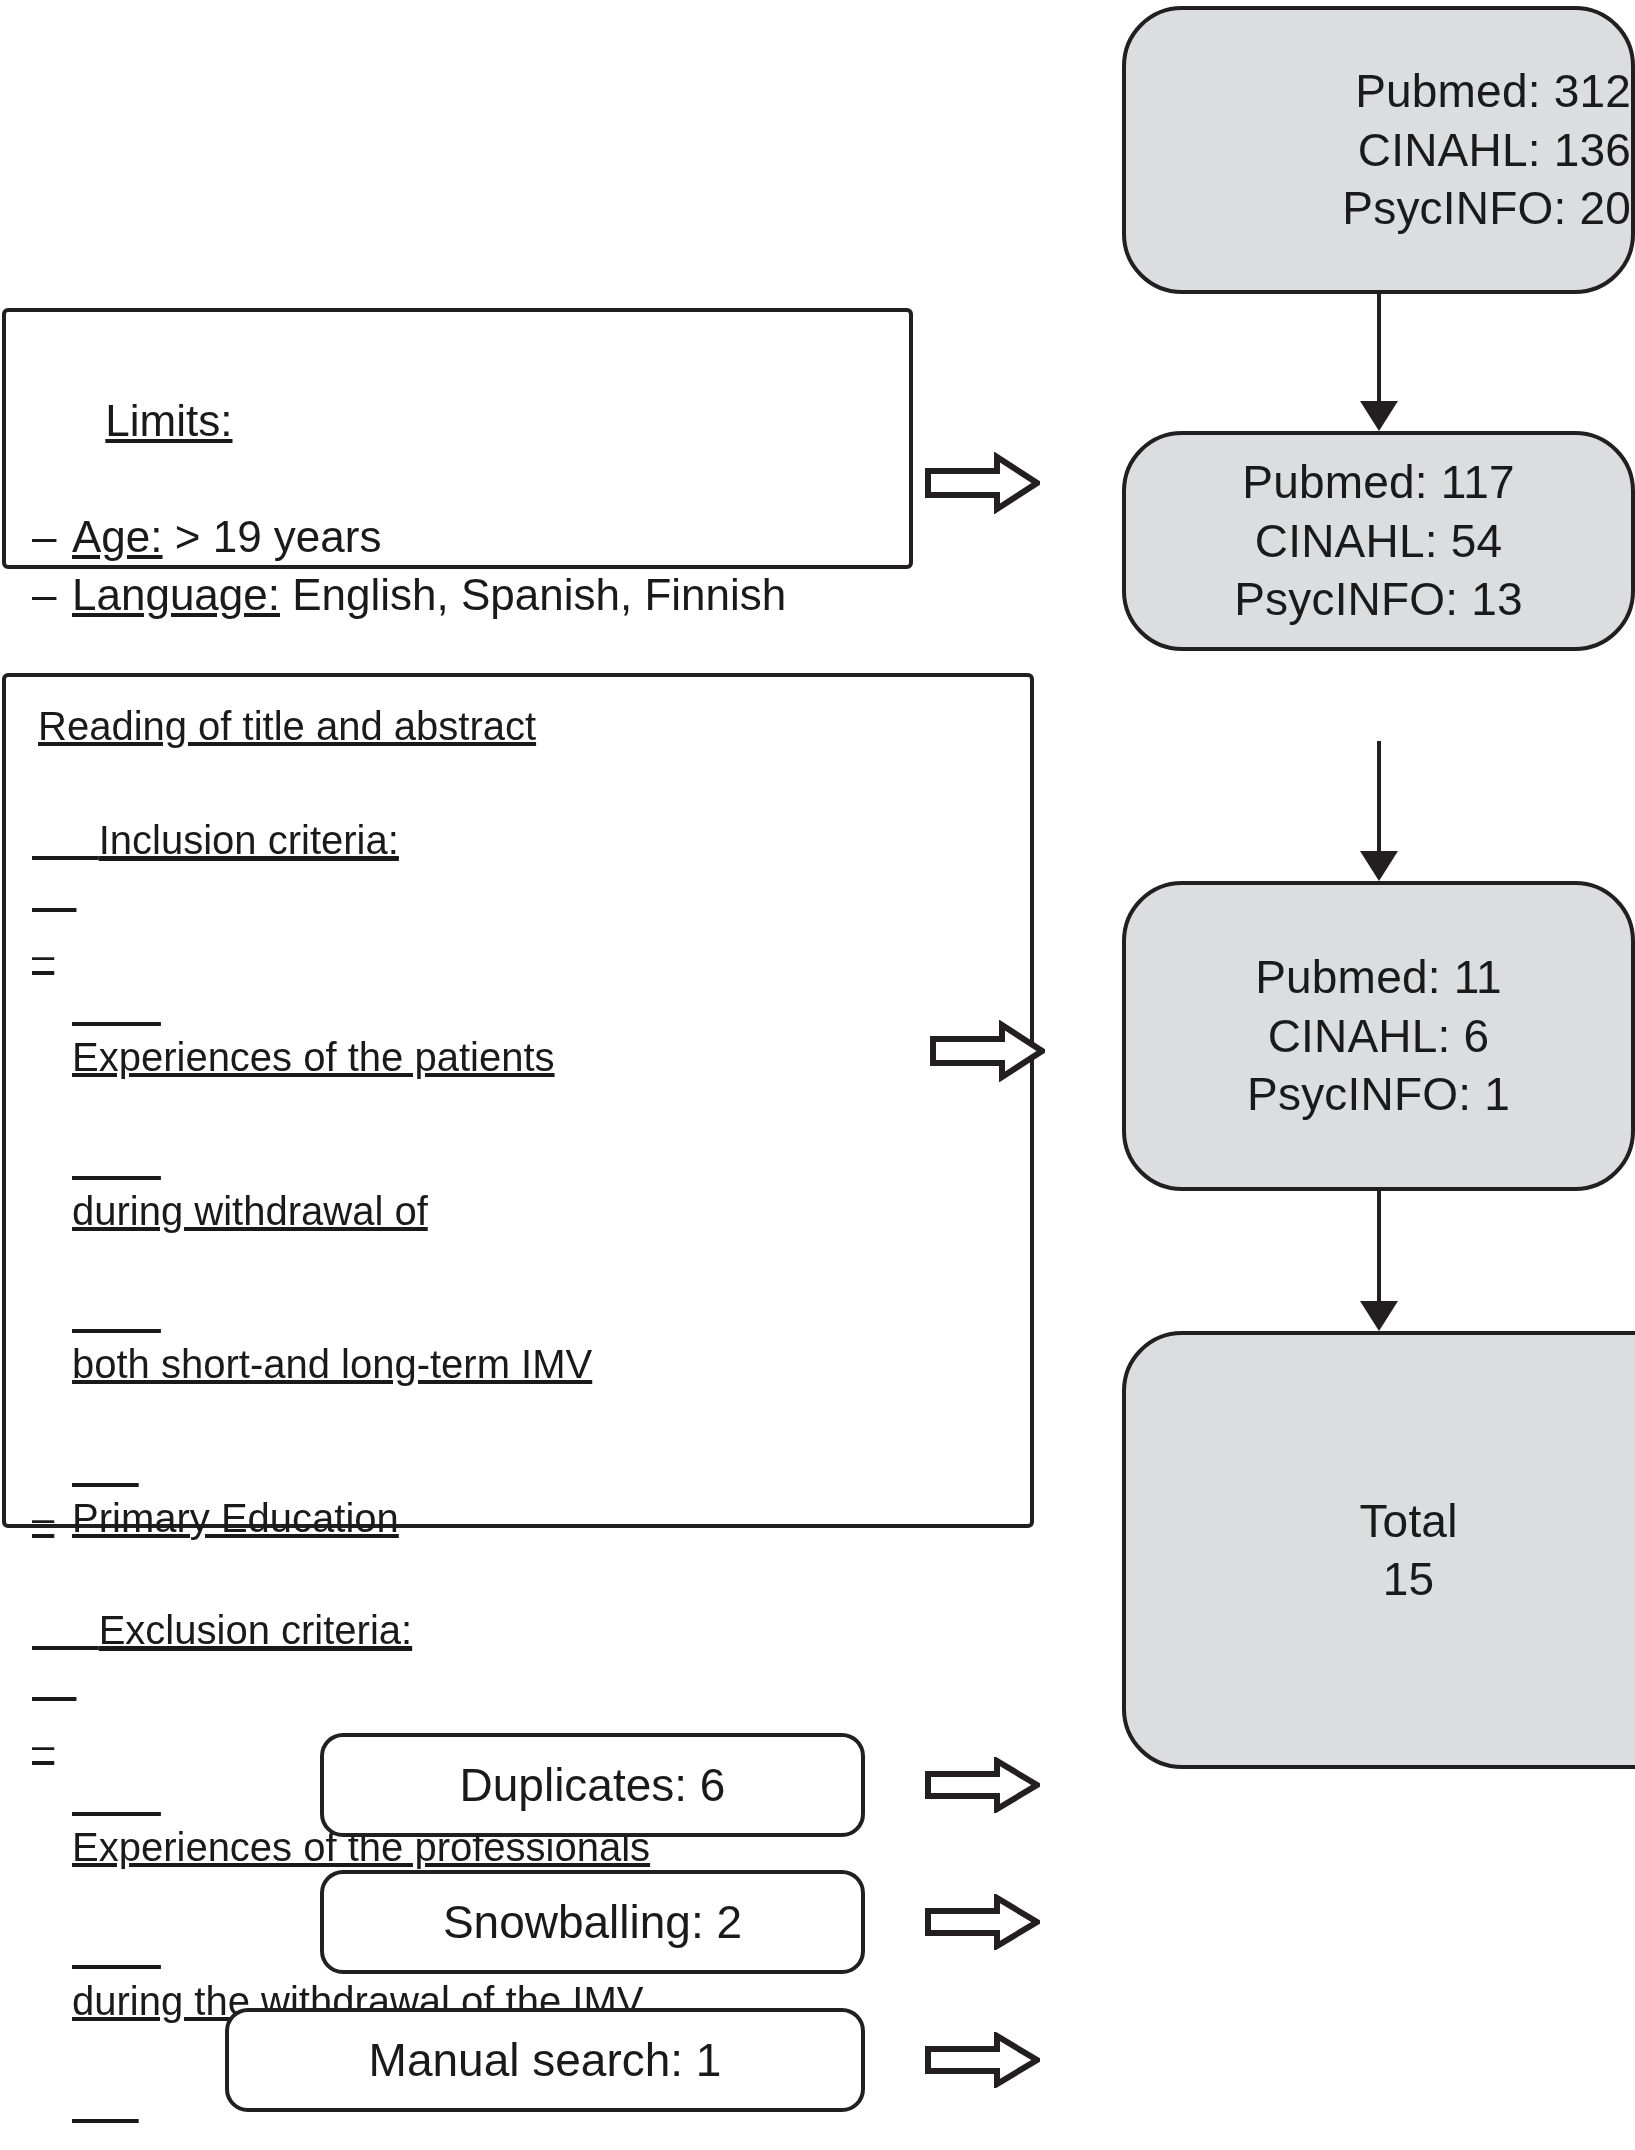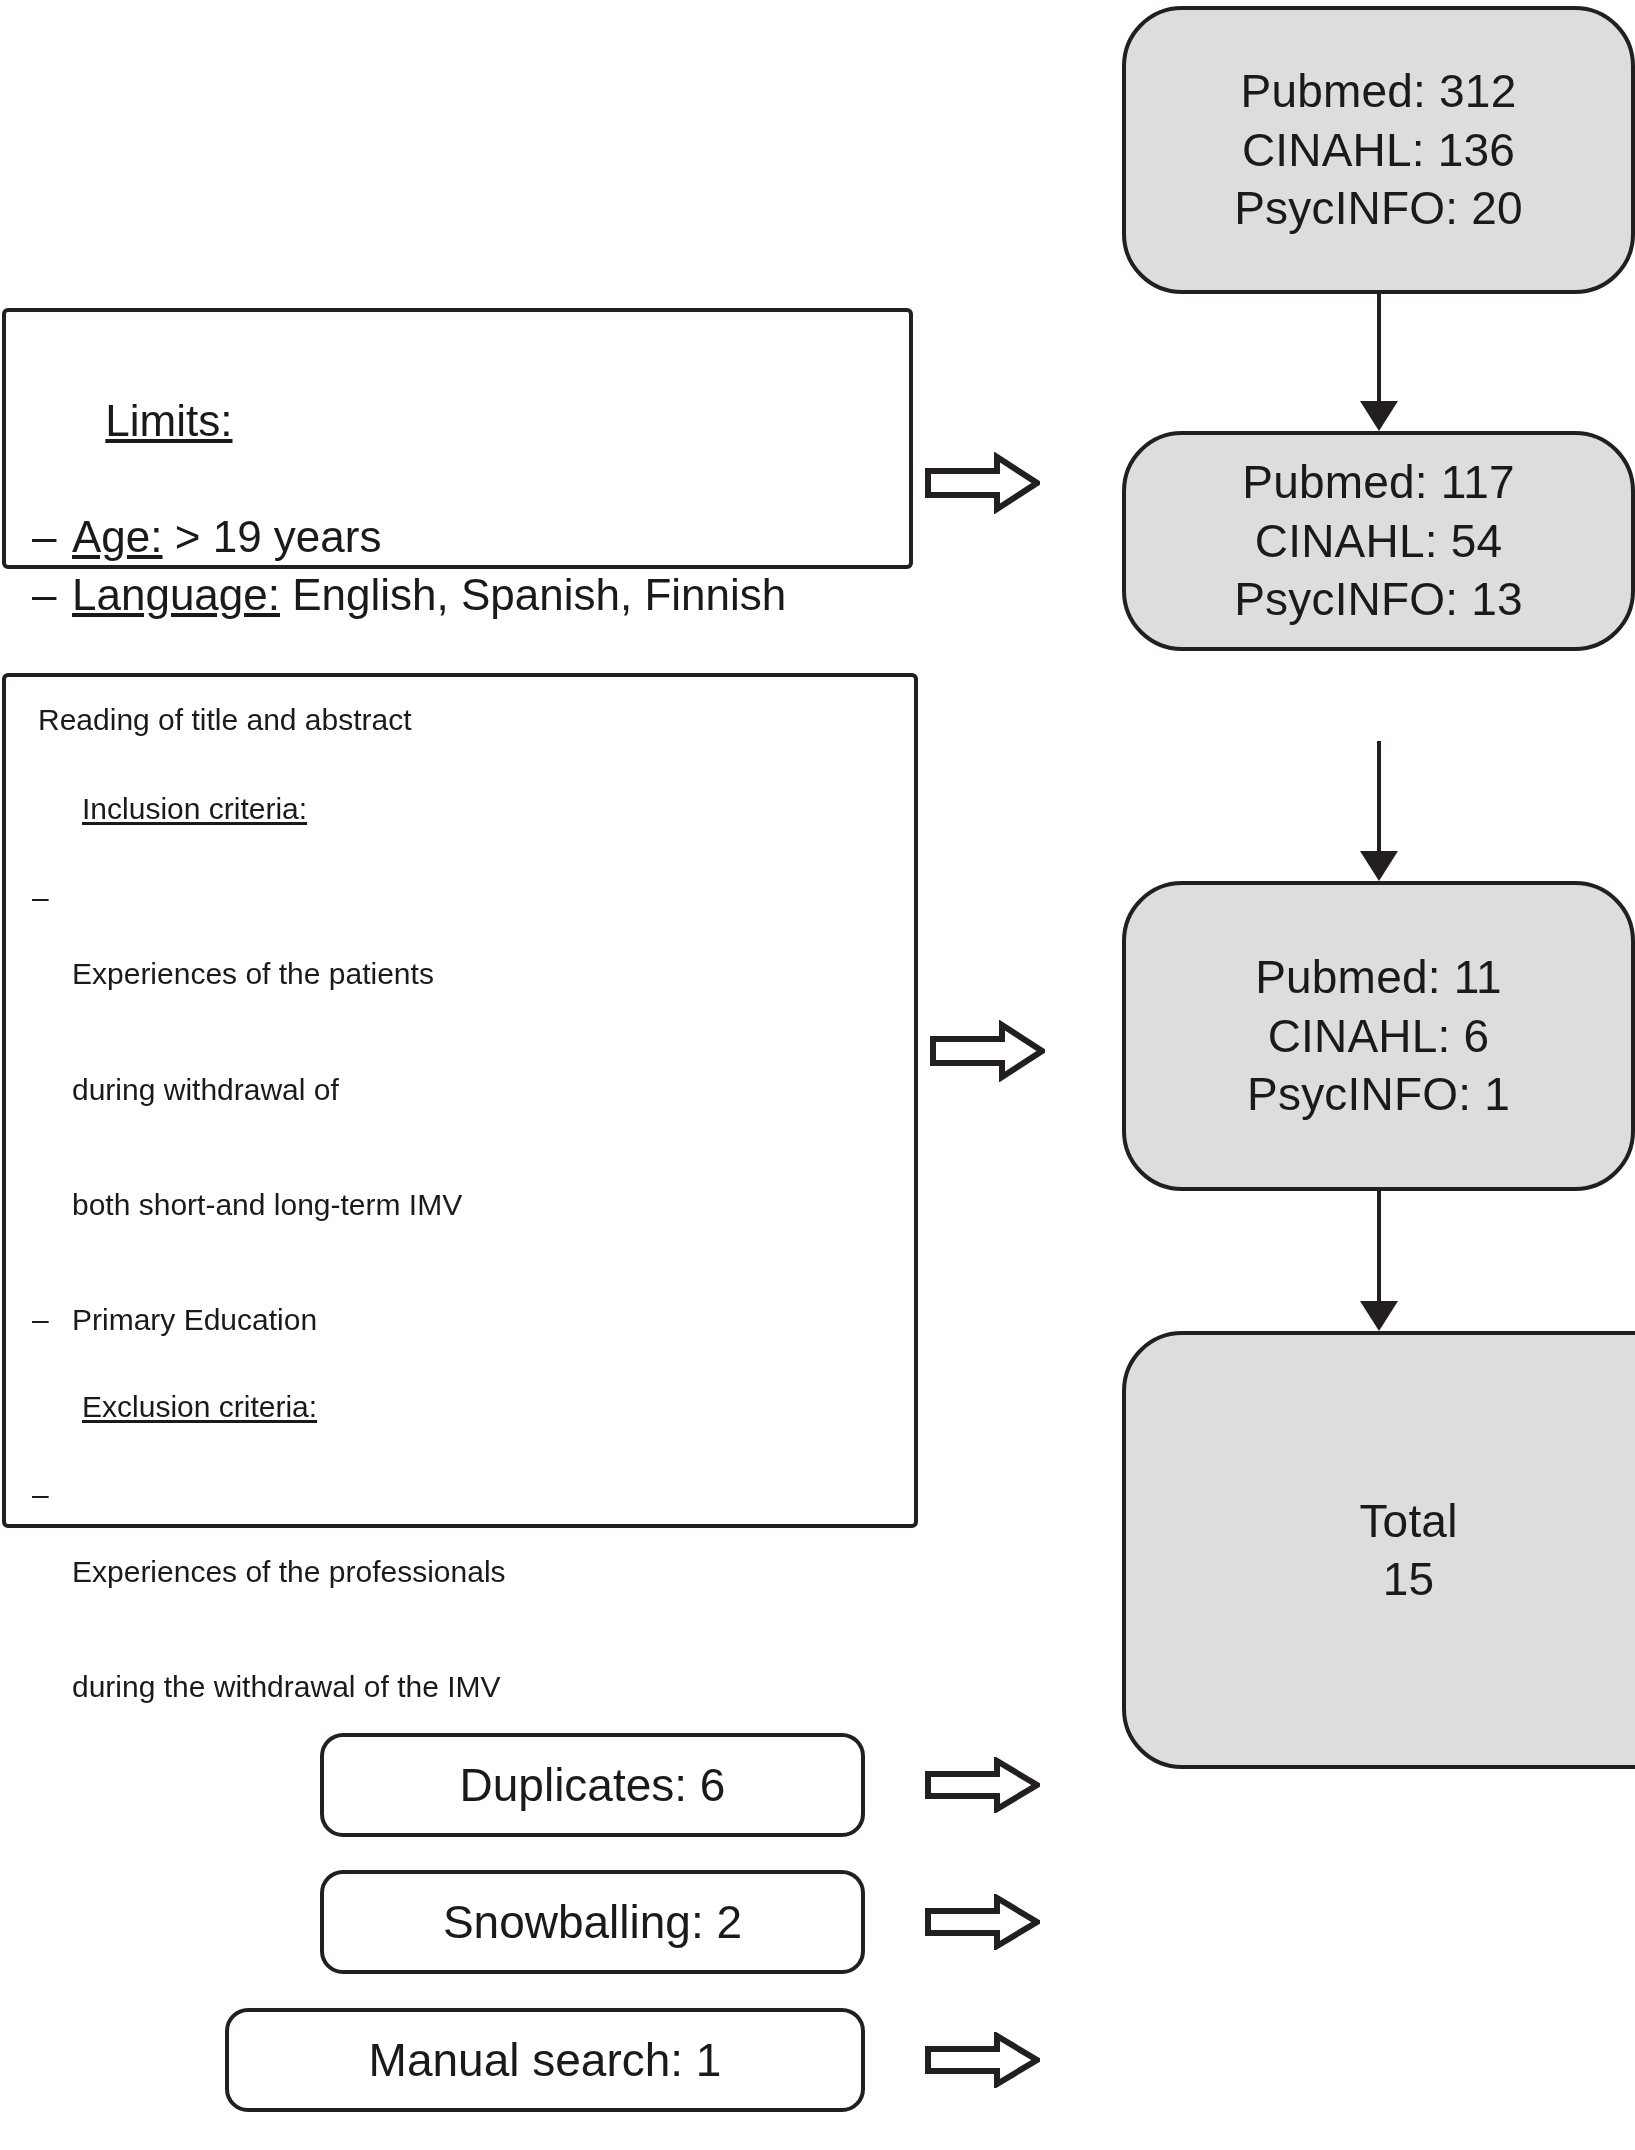--- a/index.html
+++ b/index.html
@@ -101,21 +101,21 @@
 
   
   .harrow { position: absolute; }
   .harrow svg { display: block; }
 </style>
 </head>
 <body>
 
 <div id="canvas">
 
-  <div class="rbox" style="left:1122px; top:6px; width:513px; height:288px;">
+  <div class="rbox" style="left:1122px; top:6px; width:513px; height:288px;align-items:flex-end;">
     <span class="line">Pubmed: 312</span>
     <span class="line">CINAHL: 136</span>
     <span class="line">PsycINFO: 20</span>
   </div>
 
   <div class="vconn" style="left:1379px; top:294px; height:137px;">
     <div class="stem" style="height:112px;"></div>
     <div class="head" style="top:107px;"></div>
   </div>
 
@@ -159,21 +159,21 @@
       <span class="btext"><span class="u">Language:</span><span> English, Spanish, Finnish</span></span>
     </span>
   </div>
 
   <div class="harrow" style="left:925px; top:452px;">
     <svg width="115" height="62" viewBox="0 0 115 62">
       <polygon points="3,19 72,19 72,5 112,31 72,57 72,43 3,43" fill="#ffffff" stroke="#231f20" stroke-width="6" stroke-linejoin="miter"></polygon>
     </svg>
   </div>
 
-  <div class="sbox pad" style="left:2px; top:673px; width:916px; height:855px; font-size:30px; line-height:1.28; padding:24px 26px;">
+  <div class="sbox pad" style="left:2px; top:673px; width:1032px; height:855px; font-size:40px; line-height:1.28; padding:24px 26px;text-decoration:underline;">
     <span class="txtline" style="margin-left:6px;">Reading of title and abstract</span>
     <span class="txtline" style="margin-top:12px;">
       <span class="u">Inclusion criteria:</span>
     </span>
 
     <span class="bullet" style="margin-top:12px;">
       <span class="dash">–</span>
       <span class="btext">
         <span class="txtline">Experiences of the patients</span>
         <span class="txtline">during withdrawal of</span>

